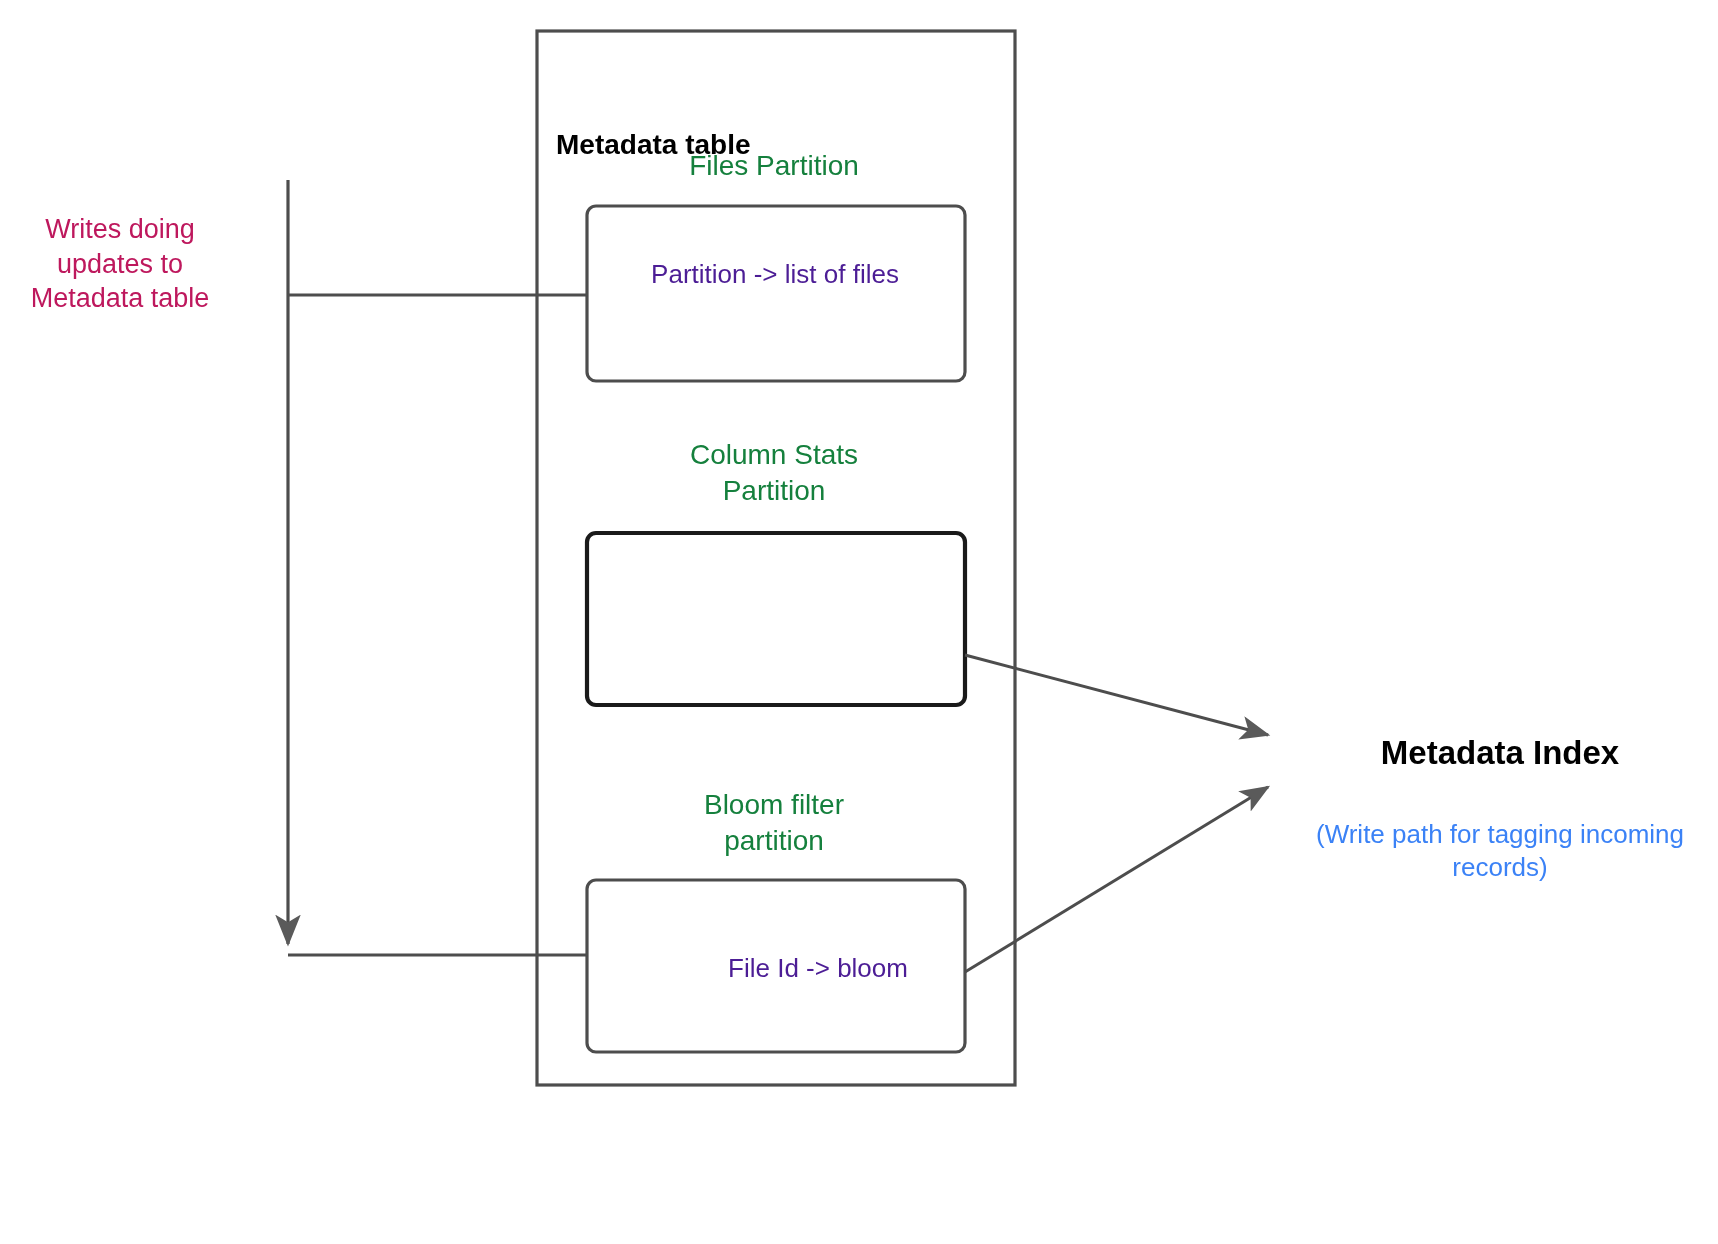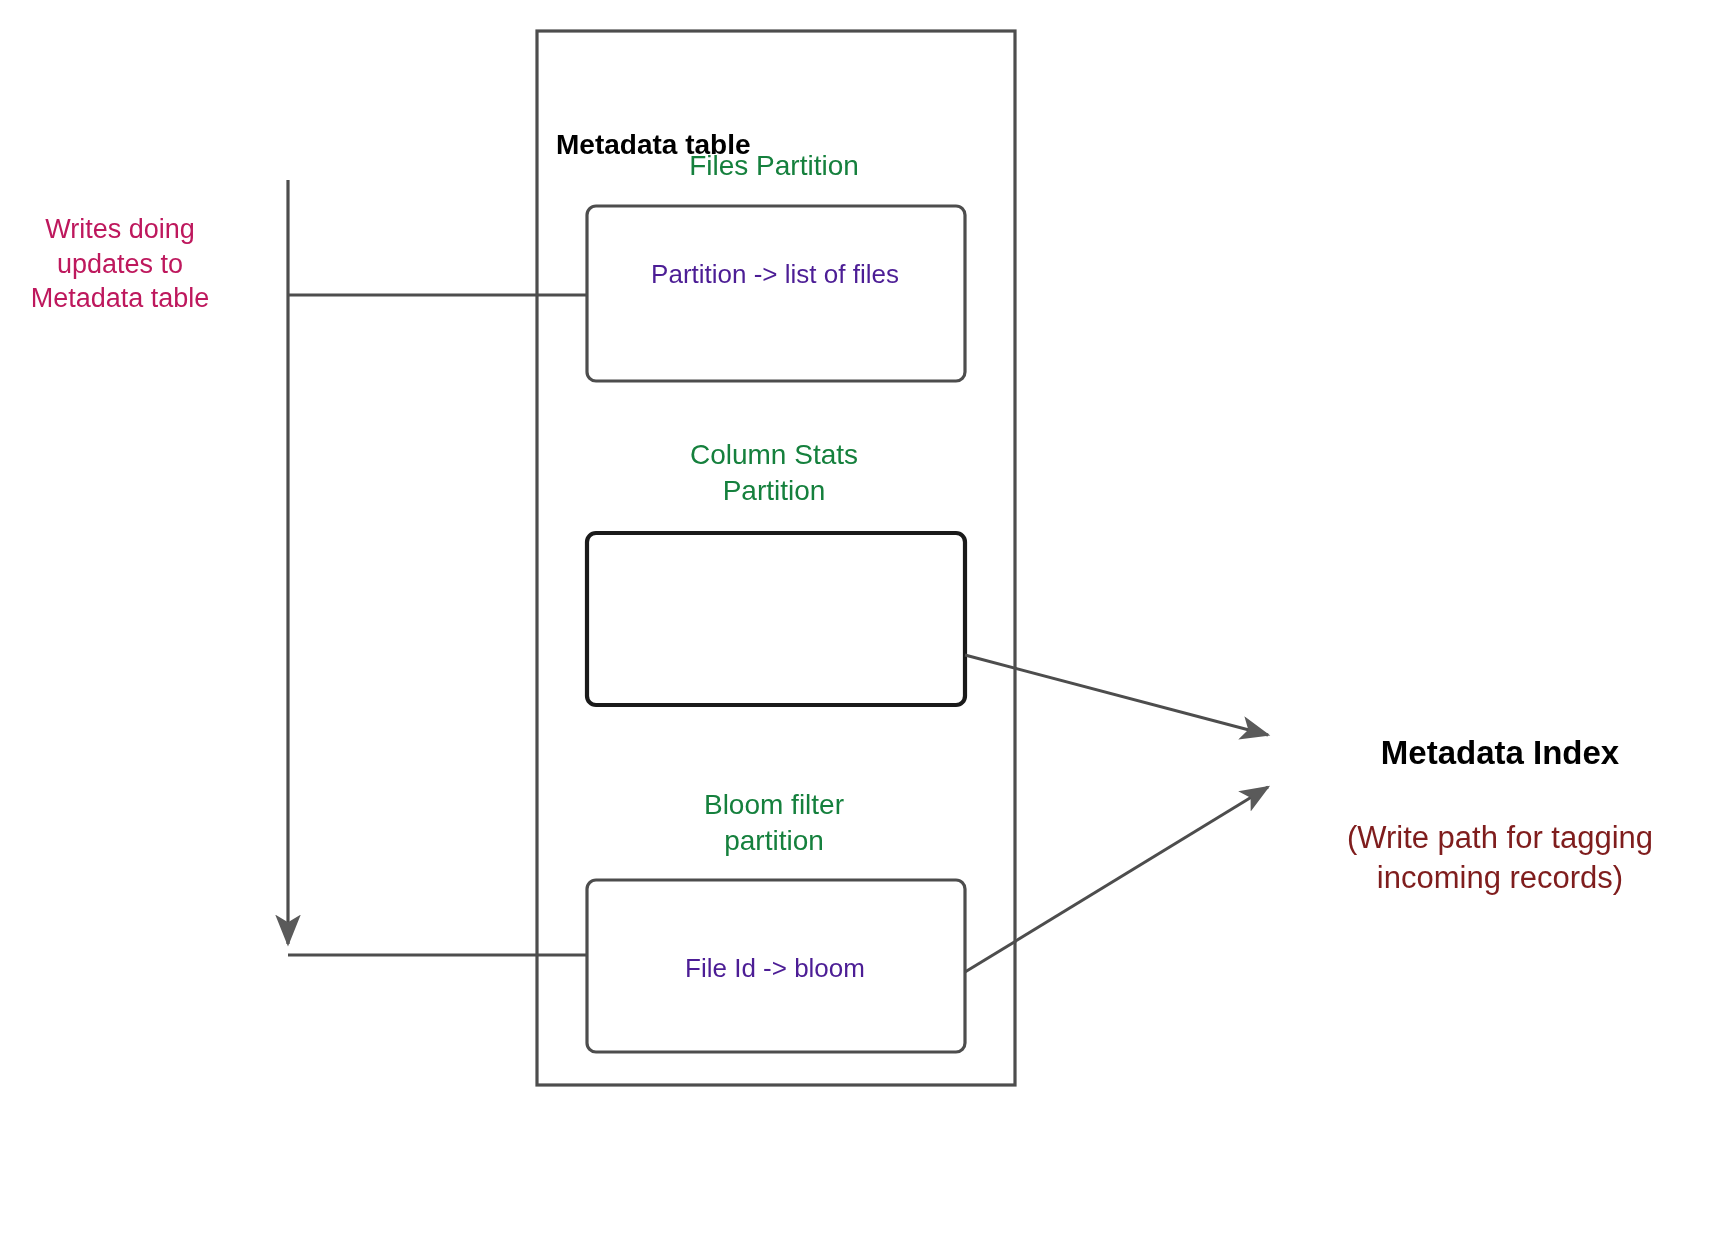--- a/index.html
+++ b/index.html
@@ -67,37 +67,37 @@
   .h-bloom   { left: 574px; top: 787px; }
 
   
   .box-label {
     font-size: 26px;
     color: #4c1d95;
     width: 378px;
   }
   .l-files   { left: 586px; top: 258px; }
   .l-colstat { left: 586px; top: 583px; }
-  .l-bloom   { left: 586px; top: 952px; }
+  .l-bloom   { left: 586px; top: 952px; padding-left: 43px; }
 
   
   .mi-title {
     left: 1290px;
     top: 732px;
     width: 420px;
     font-size: 33px;
     font-weight: bold;
     color: #000000;
   }
   .mi-caption {
     left: 1300px;
     top: 818px;
     width: 400px;
-    font-size: 31px;
-    color: #7f1d1d;
+    font-size: 26px;
+    color: #3b82f6;
   }
 </style>
 </head>
 <body>
 
 <div id="canvas">
 
   <svg class="layer" viewBox="0 0 1718 1244">
     <defs>
       <marker id="arrowhead" markerWidth="12" markerHeight="12" refX="9.2" refY="4" orient="auto" markerUnits="strokeWidth">

